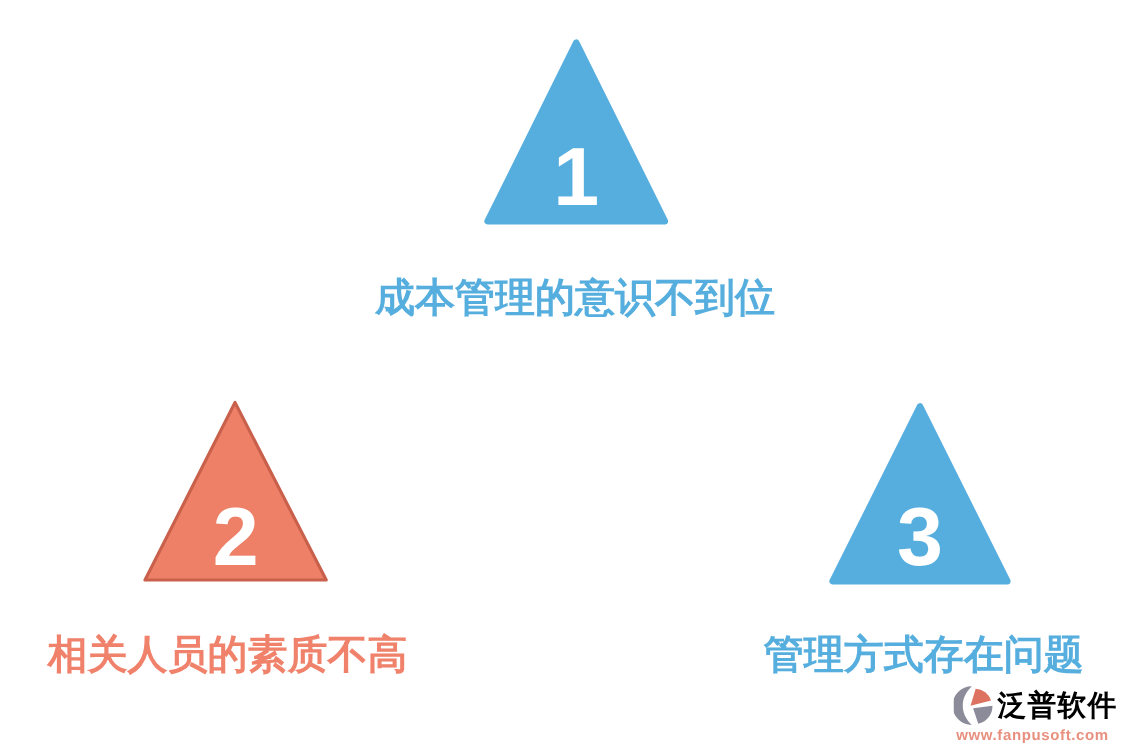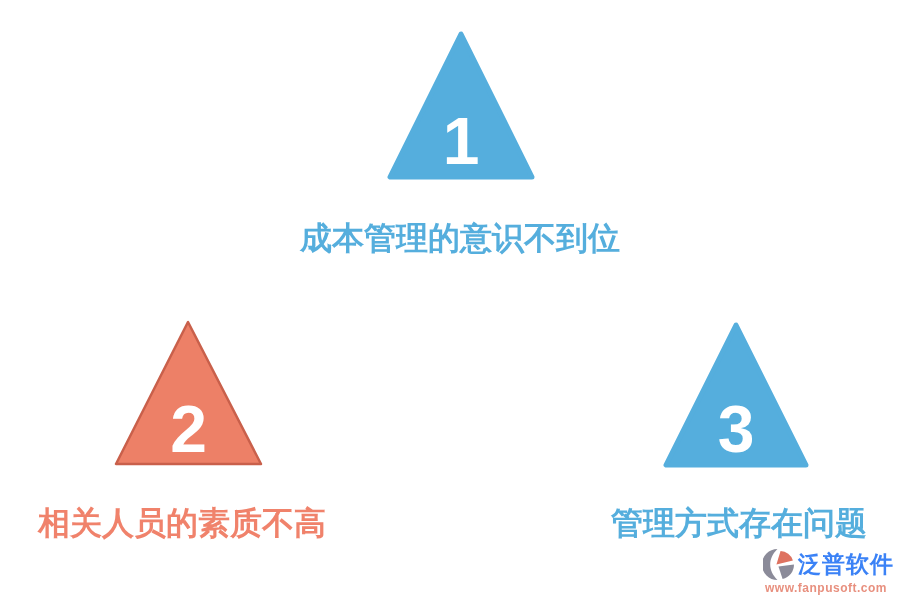--- a/index.html
+++ b/index.html
@@ -25,21 +25,21 @@
   .cap-3{left:564px;top:506px;width:350px;}
   .tri-1{left:387px;top:31px;width:148px;height:149px;}
   .tri-2{left:112px;top:318px;width:153px;height:150px;}
   .tri-3{left:663px;top:322px;width:146px;height:146px;}
   .watermark{
     position:absolute;right:6px;bottom:5px;width:136px;
   }
   .wm-row{display:flex;align-items:center;justify-content:flex-end;gap:2px;}
   .wm-icon{width:33px;height:33px;flex:0 0 auto;}
   .wm-brand{
-    font-size:23px;font-weight:bold;color:#3b82f6;line-height:1;
+    font-size:23px;font-weight:bold;color:#000000;line-height:1;
     letter-spacing:1px;white-space:nowrap;
   }
   .wm-url{
     text-align:center;font-size:12px;font-weight:bold;color:#E8907F;
     letter-spacing:0.5px;margin-top:0px;white-space:nowrap;
   }
 </style>
 </head>
 <body>
 

